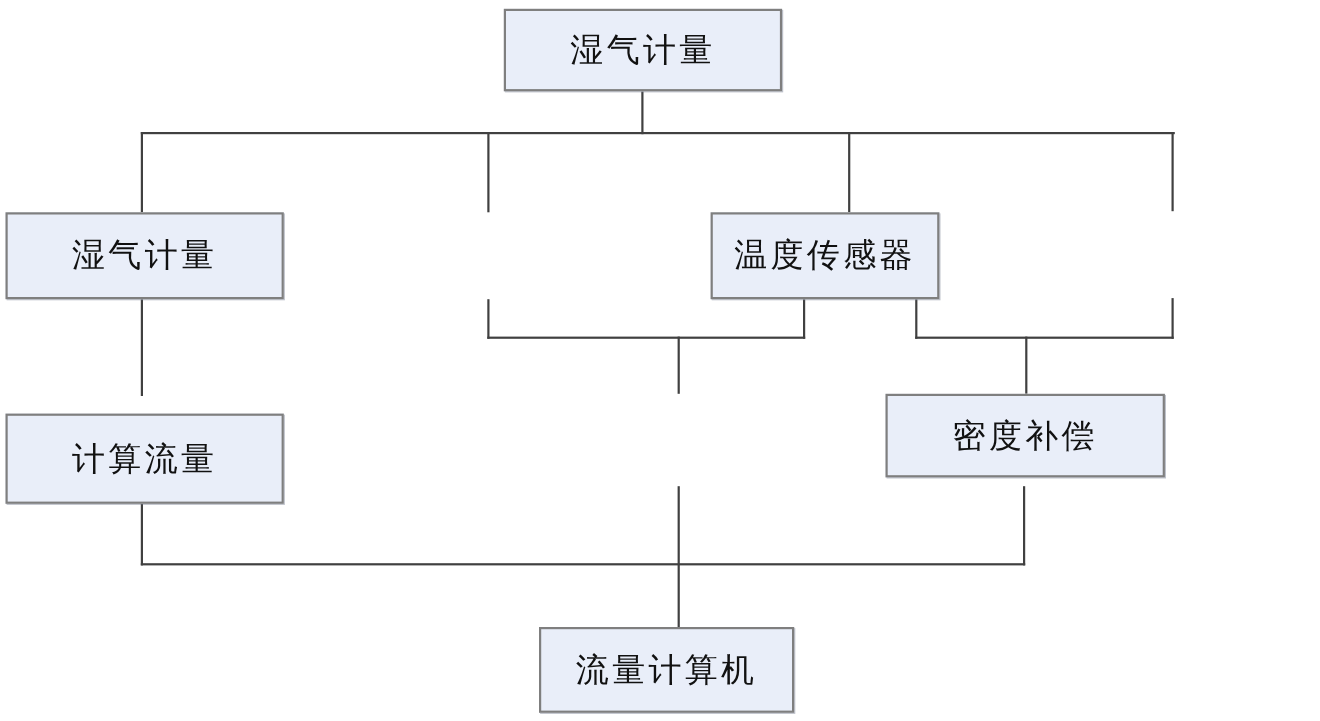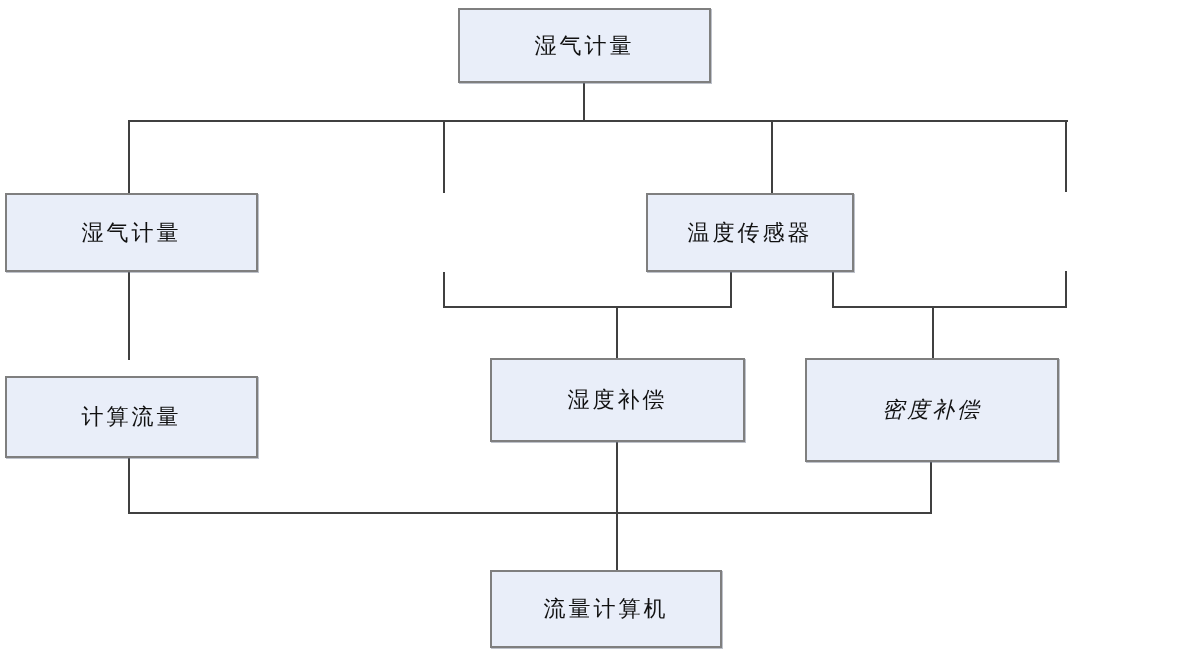--- a/index.html
+++ b/index.html
@@ -19,39 +19,39 @@
     position: absolute;
     box-sizing: border-box;
     background: var(--box-fill, #e9eef9);
     border: 2px solid var(--box-border, #7f7f7f);
     box-shadow: 1px 1px 0 rgba(110, 120, 140, 0.45);
     display: flex;
     align-items: center;
     justify-content: center;
   }
   .node .label {
-    font-size: 22px;
+    font-size: 30px;
     letter-spacing: 3px;
     color: #111111;
     white-space: nowrap;
   }
   .line {
     position: absolute;
     background: var(--connector, #404040);
   }
 
   
   #n-root   { left: 458px; top: 8px;   width: 253px; height: 75px; }
   #n-dp     { left: 5px;   top: 193px; width: 253px; height: 79px; }
   #n-hum    { left: 318px; top: 193px; width: 254px; height: 79px; }
   #n-temp   { left: 646px; top: 193px; width: 208px; height: 79px; }
   #n-press  { left: 940px; top: 192px; width: 252px; height: 79px; }
   #n-calc   { left: 5px;   top: 360px; width: 253px; height: 82px; margin-top: 16px; }
   #n-humc   { left: 490px; top: 358px; width: 255px; height: 84px; }
-  #n-densc  { left: 805px; top: 358px; width: 254px; height: 104px; font-style: italic; }
+  #n-densc  { left: 805px; top: 358px; width: 254px; height: 76px; }
   #n-flowc  { left: 490px; top: 570px; width: 232px; height: 78px; }
 
   
   #c-root-down   { left: 583px;  top: 83px;  width: 2px;   height: 39px; }
   #c-bus1        { left: 128px;  top: 120px; width: 940px; height: 2px;  }
   #c-bus1-dp     { left: 128px;  top: 120px; width: 2px;   height: 73px; }
   #c-bus1-hum    { left: 443px;  top: 120px; width: 2px;   height: 73px; }
   #c-bus1-temp   { left: 771px;  top: 120px; width: 2px;   height: 73px; }
   #c-bus1-press  { left: 1065px; top: 120px; width: 2px;   height: 72px; }
   #c-dp-calc     { left: 128px;  top: 272px; width: 2px;   height: 88px; }
@@ -98,23 +98,20 @@
   </div>
   <div class="node" id="n-dp">
     <span class="label">湿气计量</span>
   </div>
   <div class="node" id="n-temp">
     <span class="label">温度传感器</span>
   </div>
   <div class="node" id="n-calc">
     <span class="label">计算流量</span>
   </div>
-  <div class="node" id="n-humc">
-    <span class="label">湿度补偿</span>
-  </div>
   <div class="node" id="n-densc">
     <span class="label">密度补偿</span>
   </div>
   <div class="node" id="n-flowc">
     <span class="label">流量计算机</span>
   </div>
 
 </div>
 
 </body></html>

